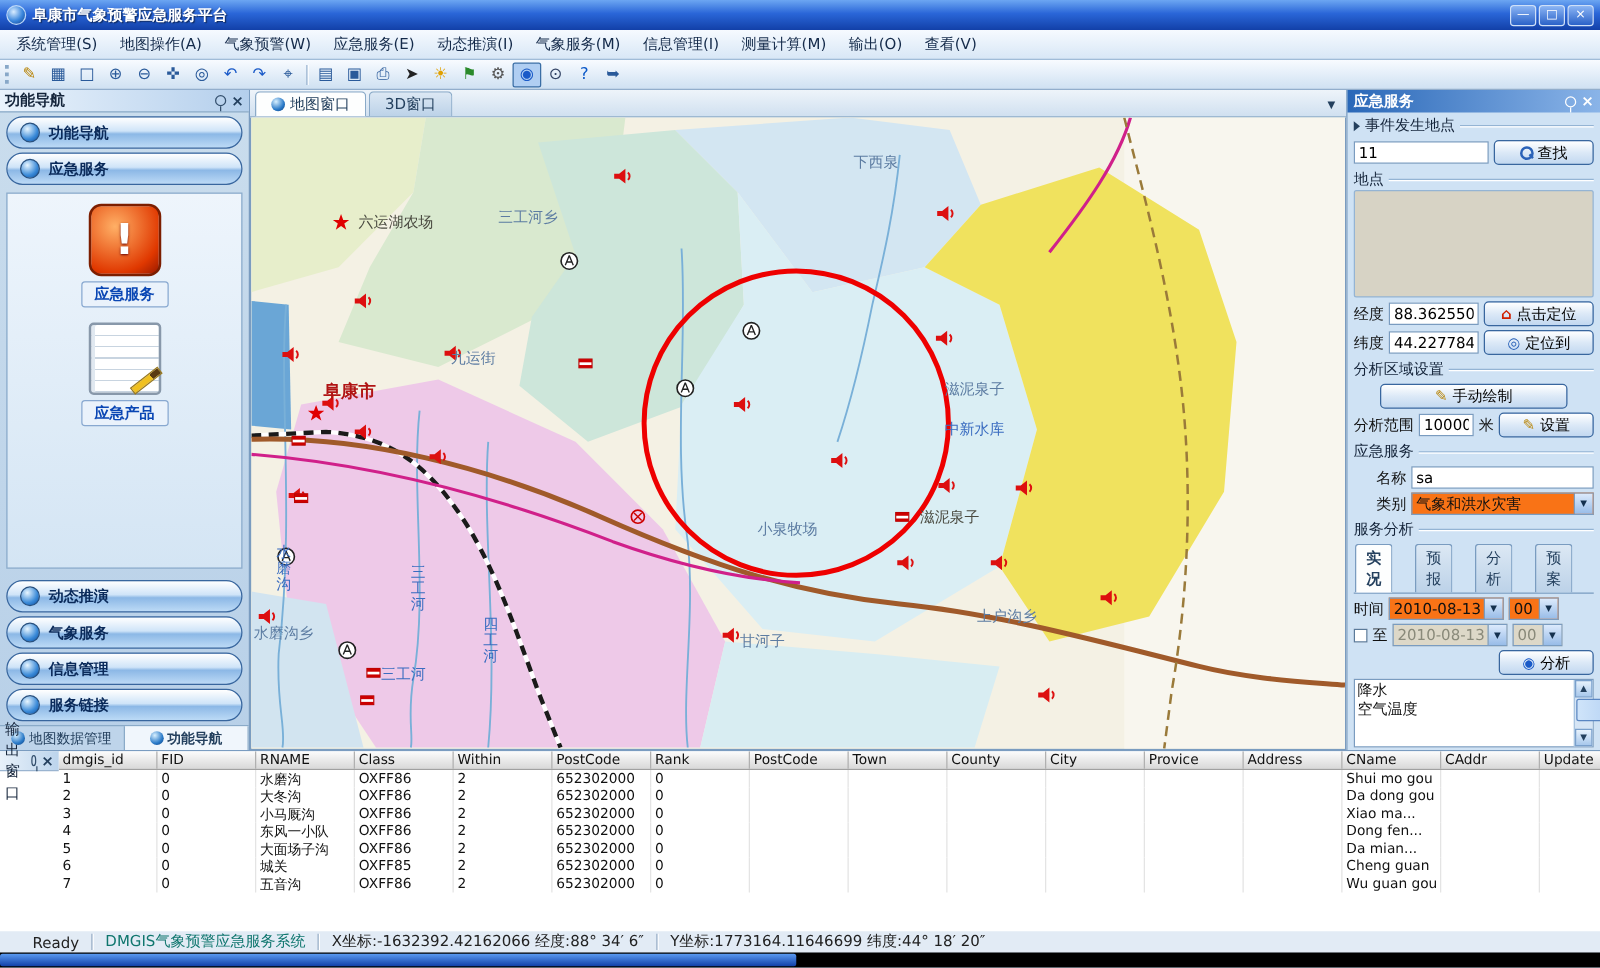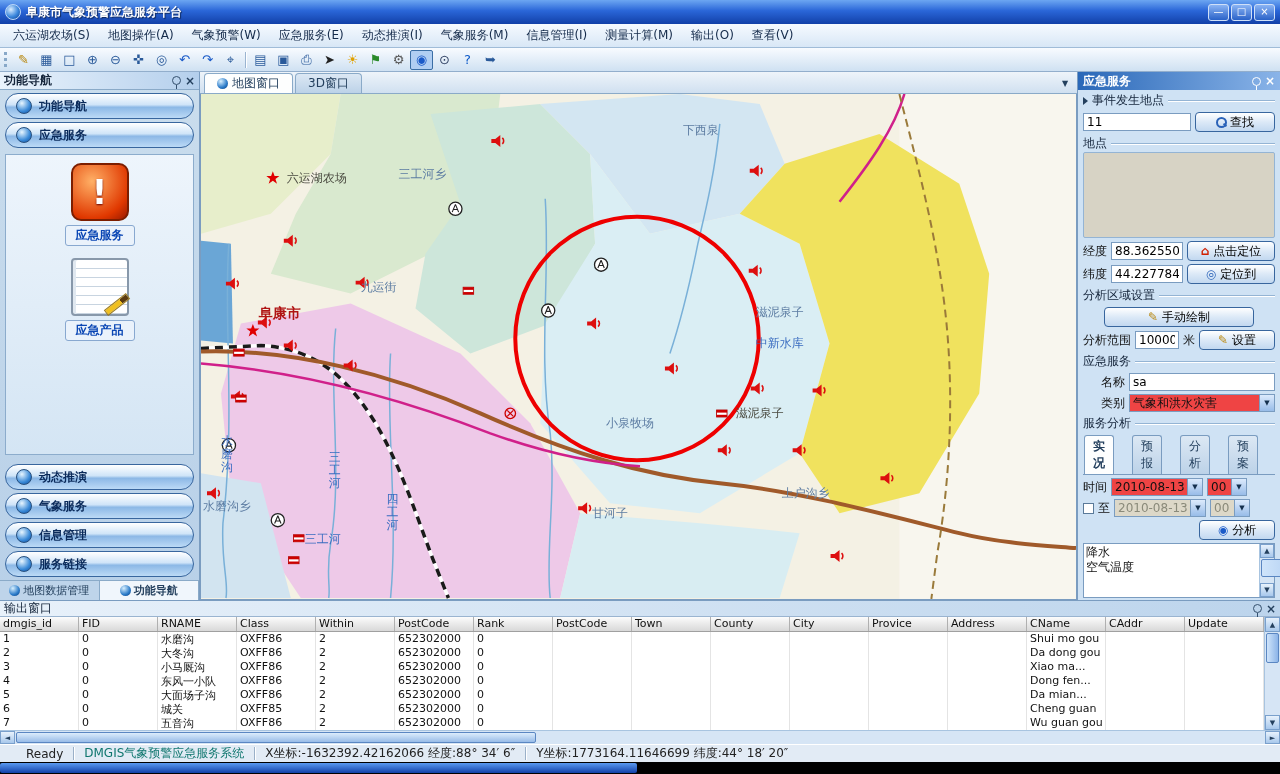--- a/index.html
+++ b/index.html
@@ -76,21 +76,21 @@
 .txt{height:18px;border:1px solid #7a9cc0;background:#fff;padding:0 3px;font-size:12px;font-family:inherit;min-width:0}
 .xbtn{height:20px;border:1px solid #38669e;border-radius:4px;background:linear-gradient(#ffffff,#dce9f7 50%,#c2d8f0);padding:0 6px;display:inline-flex;align-items:center;gap:4px;font-size:12px;color:#000;white-space:nowrap;font-family:inherit}
 .ic-mag{width:10px;height:10px;position:relative;flex:0 0 10px}
 .ic-mag::before{content:"";position:absolute;left:0;top:0;width:7px;height:7px;border:2px solid #2a62b8;border-radius:50%}
 .ic-mag::after{content:"";position:absolute;left:7px;top:7px;width:4px;height:2px;background:#2a62b8;transform:rotate(45deg)}
 .ic-home::before{content:"⌂";color:#d02000;font-weight:bold}
 .ic-target::before{content:"◎";color:#2a62b8;font-weight:bold}
 .ic-pencil::before{content:"✎";color:#b8860b}
 .ic-analyze::before{content:"◉";color:#1a5ac8}
 .gbox{border:1px solid #94b4d4;border-radius:2px;background:#d7d3c5;height:86px}
-.combo{display:inline-flex;align-items:center;border:1px solid #7a9cc0;background:#ef4444;height:18px;min-width:0}
+.combo{display:inline-flex;align-items:center;border:1px solid #7a9cc0;background:#f97316;height:18px;min-width:0}
 .combo .val{padding:0 3px;flex:1;overflow:hidden;white-space:nowrap}
 .combo .dd{width:15px;height:100%;background:linear-gradient(#dceafc,#98bce8);border-left:1px solid #7a9cc0;display:flex;align-items:center;justify-content:center;color:#14304e}
 .combo.dis{background:#ddd8c8}.combo.dis .val{color:#8a8a7a}
 .cb{width:11px;height:11px;border:1px solid #5a7a9a;background:#fff;flex:0 0 11px}
 .stabs{display:flex;align-items:flex-end;gap:18px;border-bottom:1px solid #7a9cc0;padding:0 1px}
 .stab{padding:2px 8px;border:1px solid #7a9cc0;border-bottom:none;border-radius:3px 3px 0 0;background:linear-gradient(#dce8f4,#bcd2e8);font-size:12px;color:#24405e}
 .stab.active{background:#fdfefe;font-weight:bold}
 .stabs .sp{flex:1}
 .mini-ar{width:12px;height:14px;display:flex;align-items:center;justify-content:center;color:#24405e;border:1px solid #8aaac8;background:linear-gradient(#eef4fa,#cfe0f0)}
 .g-left::before{content:"◄";font-size:7px}
@@ -99,21 +99,21 @@
 .g-dn::before{content:"▼";font-size:7px}
 .listwrap{flex:1;display:flex;border:1px solid #7a9cc0;background:#fff;min-height:44px}
 .list{flex:1;overflow:hidden;padding:1px 2px}
 .lrow{height:15px;line-height:15px;white-space:nowrap}
 .vsc{width:15px;background:#d6e5f5;border-left:1px solid #a8c4e0;display:flex;flex-direction:column}
 .vsc .ar{height:14px;background:linear-gradient(#e8f2fc,#a8c8ec);border:1px solid #7aa0cc;display:flex;align-items:center;justify-content:center;color:#24405e}
 .vsc .th{flex:0 0 18px;margin:1px;background:linear-gradient(90deg,#cfe4fa,#8cb4e8);border:1px solid #5a86c2;border-radius:2px}
 .vsc .tr{flex:1}
 
 
-.output{height:144px;flex:0 0 144px;display:flex;flex-direction:column;background:#fff;border-top:1px solid #7a9cc0}
+.output{height:144px;flex:0 0 144px;display:flex;background:#fff;border-top:1px solid #7a9cc0}
 .out-title{height:16px;flex:0 0 16px;background:linear-gradient(90deg,#e8f1fa,#bcd4ec);display:flex;align-items:center;padding:0 4px;color:#14243a;border-bottom:1px solid #9ab4d0}
 .out-title .sp{flex:1}
 .out-mid{flex:1;display:flex;min-height:0}
 .tblwrap{flex:1;overflow:hidden}
 .thead{display:flex;height:15px;background:linear-gradient(#fcfcfc,#d8d8d8);border-bottom:1px solid #a0a0a0}
 .th{width:79px;flex:0 0 79px;padding:0 3px;font-size:11px;border-right:1px solid #b0b0b0;white-space:nowrap;overflow:hidden;color:#111}
 .tr{display:flex;height:14px}
 .td{width:79px;flex:0 0 79px;padding:0 3px;font-size:11px;border-right:1px solid #e4e4e4;white-space:nowrap;overflow:hidden}
 .vscroll{width:16px;flex:0 0 16px;background:#d6e5f5;border-left:1px solid #a8c4e0;display:flex;flex-direction:column}
 .vscroll .ar{height:15px;background:linear-gradient(#e8f2fc,#a8c8ec);border:1px solid #7aa0cc;display:flex;align-items:center;justify-content:center;color:#24405e}
@@ -141,21 +141,21 @@
     <div class="title-icon"></div>
     <div class="title-text">阜康市气象预警应急服务平台</div>
     <div id="winbtns" style="display:flex">
         <div class="win-btn">—</div>
         <div class="win-btn">□</div>
         <div class="win-btn">×</div>
       </div>
   </div>
 
   <div class="menubar" id="menubar">
-      <div class="menu-item">六运湖农场(S)</div>
+      <div class="menu-item">系统管理(S)</div>
       <div class="menu-item">地图操作(A)</div>
       <div class="menu-item">气象预警(W)</div>
       <div class="menu-item">应急服务(E)</div>
       <div class="menu-item">动态推演(I)</div>
       <div class="menu-item">气象服务(M)</div>
       <div class="menu-item">信息管理(I)</div>
       <div class="menu-item">测量计算(M)</div>
       <div class="menu-item">输出(O)</div>
       <div class="menu-item">查看(V)</div>
     </div>

